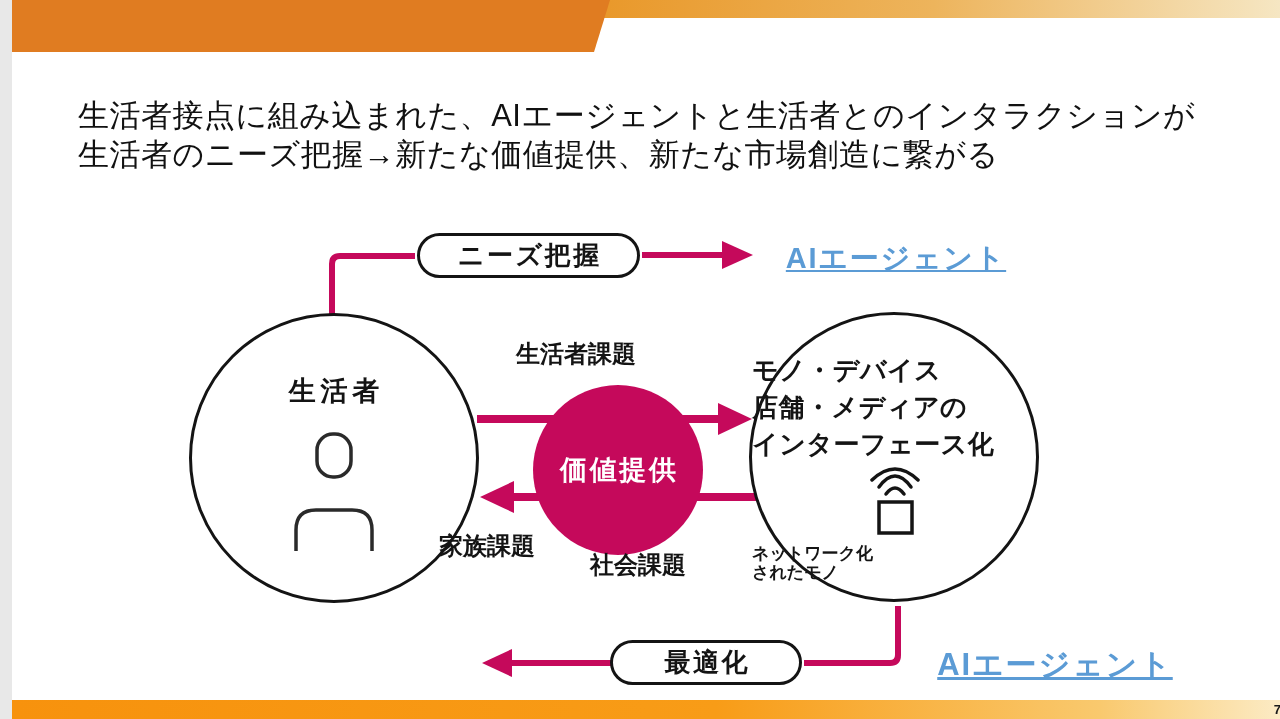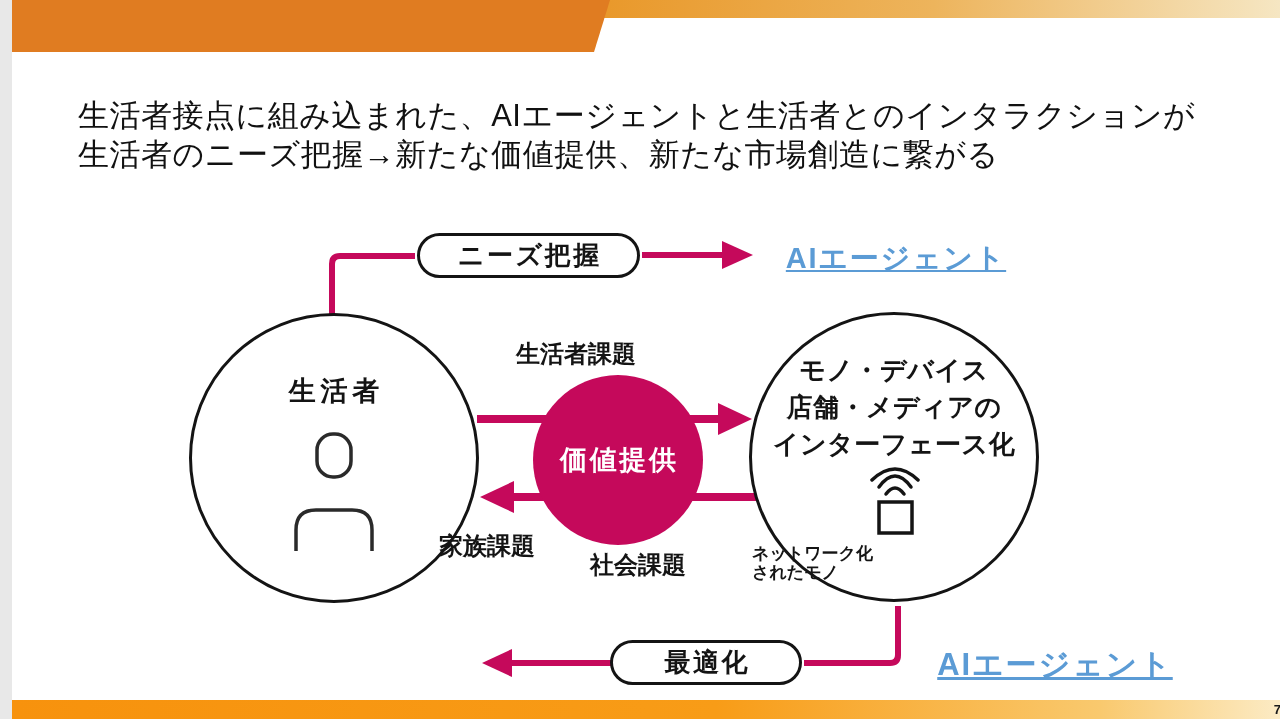--- a/index.html
+++ b/index.html
@@ -41,27 +41,27 @@
   
   .circle{position:absolute;border:3px solid #141414;border-radius:50%;background:#fff;z-index:2;}
   .circle-consumer{left:177px;top:313px;width:290px;height:290px;}
   .consumer-label{
     position:absolute;left:0;right:0;top:57px;text-align:center;
     font-size:27px;font-weight:bold;letter-spacing:.18em;text-indent:.18em;color:#141414;
   }
   .person-svg{position:absolute;left:100px;top:115px;}
   .person-svg path,.person-svg rect{stroke:#2a2a2a;stroke-width:3.5;fill:none;}
   .circle-value{
-    left:521px;top:375px;width:170px;height:170px;border:none;border-radius:50%;
+    left:521px;top:385px;width:170px;height:170px;border:none;border-radius:50%;
     background:var(--accent-crimson);display:flex;align-items:center;justify-content:center;
   }
   .value-label{color:#fff;font-size:27px;font-weight:bold;letter-spacing:.1em;text-indent:.1em;}
   .circle-interface{left:737px;top:312px;width:290px;height:290px;}
   .interface-lines{
-    position:absolute;left:0;right:0;top:37px;text-align:center;
+    position:absolute;left:0;right:0;top:37px;
     font-size:26px;font-weight:bold;line-height:37px;letter-spacing:.02em;color:#141414;white-space:nowrap;
   }
   .wifi-svg{position:absolute;left:113px;top:148px;}
   .wifi-svg path{stroke:#141414;stroke-width:3.5;fill:none;stroke-linecap:round;}
   .wifi-svg rect{stroke:#141414;stroke-width:3.5;fill:none;}
   .interface-caption{
     position:absolute;left:0;right:0;top:229px;text-align:left;
     font-size:17px;font-weight:bold;line-height:19px;color:#141414;
   }
   

